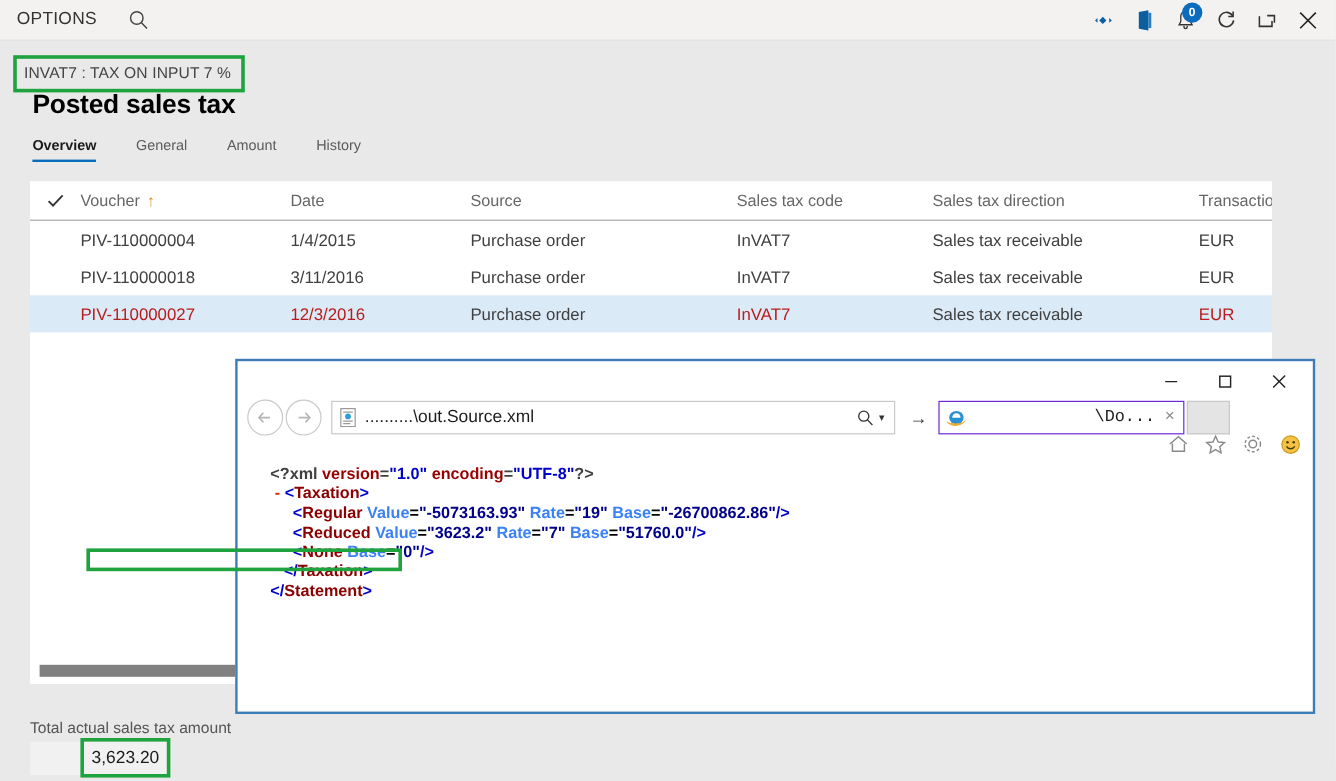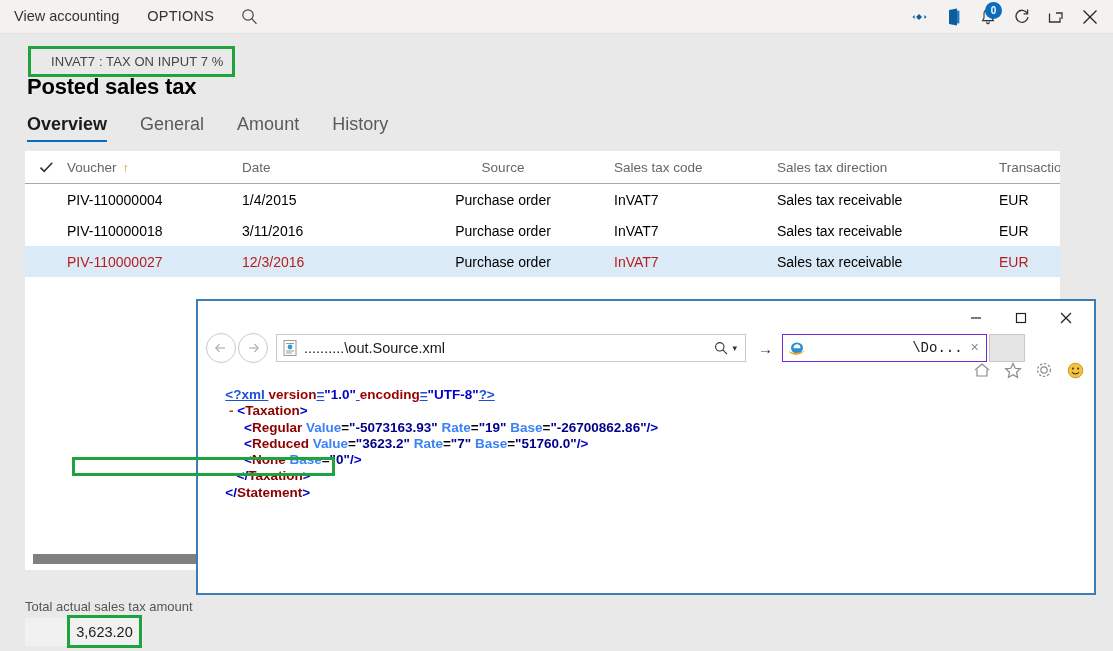--- a/index.html
+++ b/index.html
@@ -36,33 +36,33 @@
   }
   .badge{
     position:absolute;top:2px;right:3px;background:#0b6bbd;color:#fff;
     width:17px;height:17px;border-radius:50%;font-size:10px;
     display:flex;align-items:center;justify-content:center;font-weight:600;
   }
 
   
   .caption-wrap{position:absolute;left:0;top:33px;width:1113px;}
   .caption-box{
-    position:absolute;left:28px;top:13px;
-    border:3px solid #1fa33e;padding:3px 8px 4px 20px;
+    position:absolute;left:11px;top:13px;
+    border:3px solid #1fa33e;padding:3px 8px 4px 6px;
   }
   .caption-box span{font-size:13px;color:#444;letter-spacing:.1px;white-space:nowrap;}
   .page-title{
     position:absolute;left:27px;top:41px;
     font-size:22px;font-weight:bold;color:#000;letter-spacing:-.2px;
   }
 
   
   .tabs{position:absolute;left:27px;top:114px;display:flex;align-items:flex-start;}
   .tab{
-    font-size:18px;color:#5a5a5a;margin-right:33px;padding-bottom:7px;
+    font-size:12px;color:#5a5a5a;margin-right:33px;padding-bottom:7px;
     position:relative;white-space:nowrap;
   }
   .tab.active{color:#1b1b1b;font-weight:bold;}
   .tab.active:after{
     content:"";position:absolute;left:0;right:0;bottom:0;height:2px;background:#0b6bbd;
   }
 
   
   .grid{
     position:absolute;left:25px;top:151px;width:1035px;height:419px;
@@ -72,26 +72,26 @@
     height:33px;border-bottom:1px solid #a8a8a8;display:flex;align-items:center;
     box-sizing:border-box;
   }
   .grid-row{
     height:31px;display:flex;align-items:center;box-sizing:border-box;
   }
   .grid-row.selected{background:#dbeaf7;}
   .c-check{width:42px;display:flex;justify-content:center;align-items:center;}
   .c-voucher{width:175px;}
   .c-date{width:150px;}
-  .c-source{width:222px;text-align:center;}
+  .c-source{width:222px;}
   .c-code{width:163px;}
   .c-dir{width:222px;}
   .c-trans{width:auto;flex:1;overflow:hidden;white-space:nowrap;}
   .grid-head .cell{font-size:13.5px;color:#666;white-space:nowrap;}
-  .grid-row .cell{font-size:14px;color:#000000;white-space:nowrap;}
+  .grid-row .cell{font-size:14px;color:#404040;white-space:nowrap;}
   .grid-row.selected .cell.linkish{color:#b91c1c;}
   .sort-arrow{color:#d98c2b;font-size:13px;margin-left:6px;}
   .hscroll-track{
     position:absolute;left:8px;bottom:6px;width:1019px;height:10px;
   }
   .hscroll-thumb{
     position:absolute;left:8px;bottom:6px;width:565px;height:10px;background:#808080;
   }
 
   
@@ -160,36 +160,35 @@
   .xml{
     position:absolute;left:16px;top:86px;right:10px;bottom:6px;
     font-family:"Liberation Sans", sans-serif;
     font-size:13.5px;line-height:16.3px;overflow:hidden;
   }
   .xline{white-space:pre;position:relative;}
   .tg{color:#8b0000;font-weight:bold;}
   .pn{color:#3b82f6;font-weight:bold;}
   .br{color:#0000cc;font-weight:bold;}
   .vl{color:#00008b;font-weight:bold;}
-  .decl{color:#1d4ed8;font-weight:bold;text-decoration:underline;}
+  .decl{color:#404040;font-weight:bold;}
   .declname{color:#990000;font-weight:bold;}
   .minus{color:#cc3300;font-weight:bold;}
   .plain{color:#000;font-weight:bold;}
   .hl-reduced{
     position:absolute;left:72px;top:457px;width:263px;height:19px;
     border:3px solid #1fa33e;box-sizing:border-box;pointer-events:none;
   }
 </style>
 </head>
 <body>
 
 <div class="app">
 
   <div class="topbar">
-    <div class="menu-item">View accounting</div>
     <div class="menu-item caps">OPTIONS</div>
     <div class="search-btn">
       <svg width="17" height="17" viewBox="0 0 17 17">
         <circle cx="7" cy="7" r="5.2" fill="none" stroke="#444" stroke-width="1.2"></circle>
         <line x1="10.7" y1="10.7" x2="15.5" y2="15.8" stroke="#444" stroke-width="1.2"></line>
       </svg>
     </div>
 
     <div class="topbar-right">
       <div class="tb-icon">

